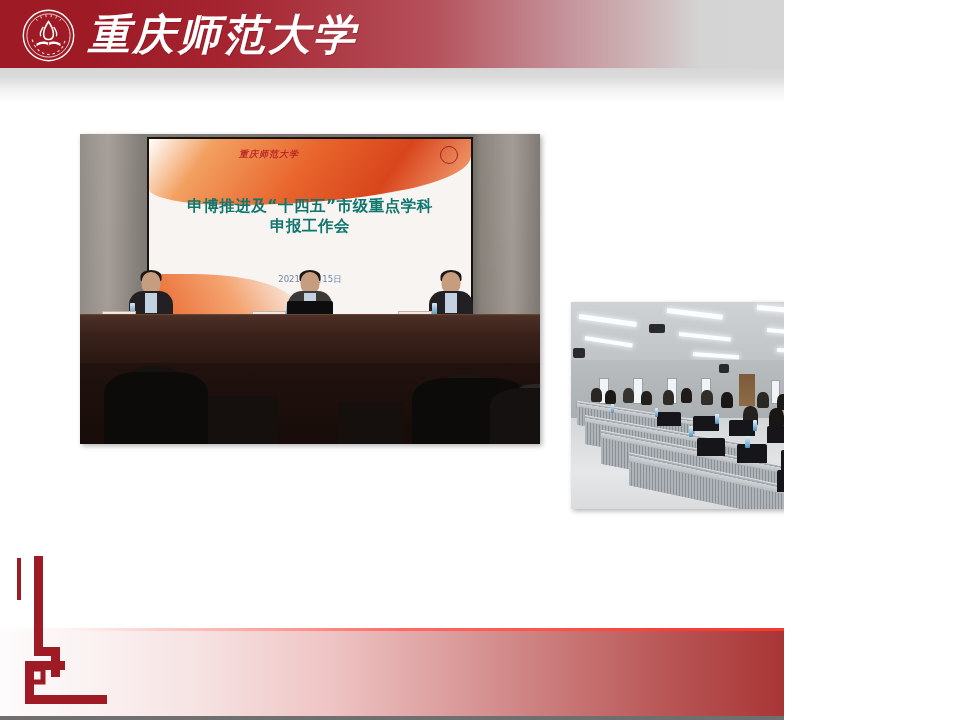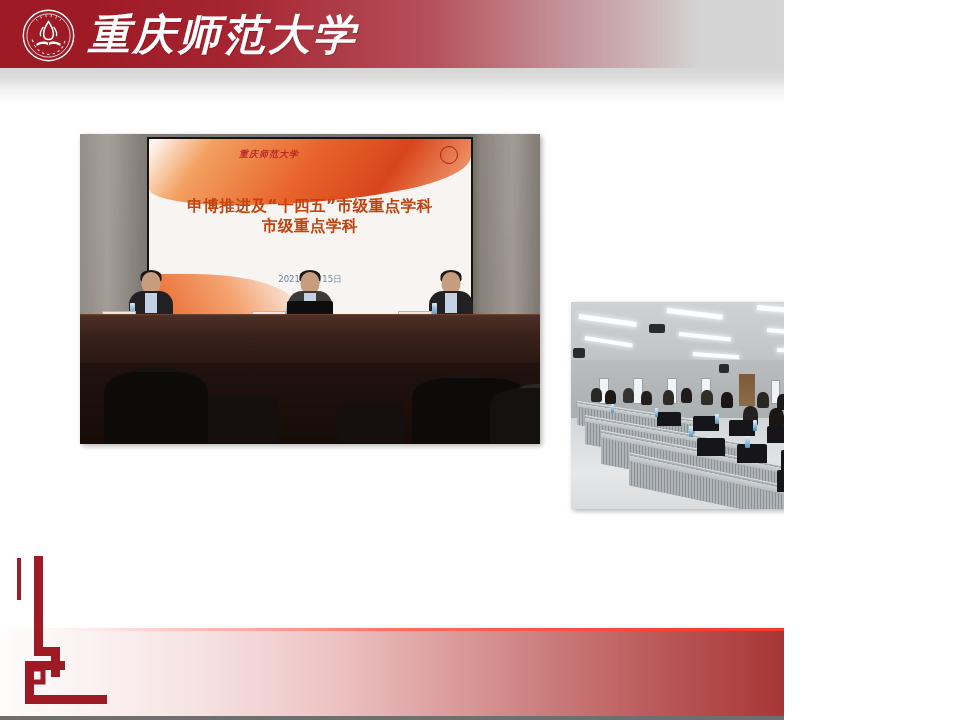--- a/index.html
+++ b/index.html
@@ -144,21 +144,21 @@
     position: absolute; right: 4%; top: 4%;
     width: 16px; height: 16px;
     border: 1.4px solid #8d1318;
     border-radius: 50%;
     opacity: .8;
   }
   .mp-screen-title {
     position: absolute; left: 5%; top: 31%;
     width: 90%;
     text-align: center;
-    color: #c2410c;
+    color: #0f766e;
     font-family: "DejaVu Sans", sans-serif;
     font-weight: 700;
     font-size: 15.5px;
     line-height: 1.35;
     letter-spacing: 0.5px;
   }
   .mp-screen-date {
     position: absolute; left: 5%; top: 74%;
     width: 90%;
     text-align: center;
@@ -445,21 +445,21 @@
   <div class="photo photo-main">
     <div class="mp-wall"></div>
 
     <div class="mp-screen">
       <div class="mp-screen-swoosh"></div>
       <div class="mp-screen-swoosh2"></div>
       <div class="mp-screen-logo">重庆师范大学</div>
       <div class="mp-screen-seal"></div>
       <div class="mp-screen-title">
         <div>申博推进及“十四五”市级重点学科</div>
-        <div>市级重点学科</div>
+        <div>申报工作会</div>
       </div>
       <div class="mp-screen-date">2021年3月15日</div>
     </div>
 
     <div class="mp-person" style="left:48px;">
       <div class="hair"></div>
         <div class="head"></div>
         <div class="body"></div>
         <div class="shirt"></div>
     </div>

